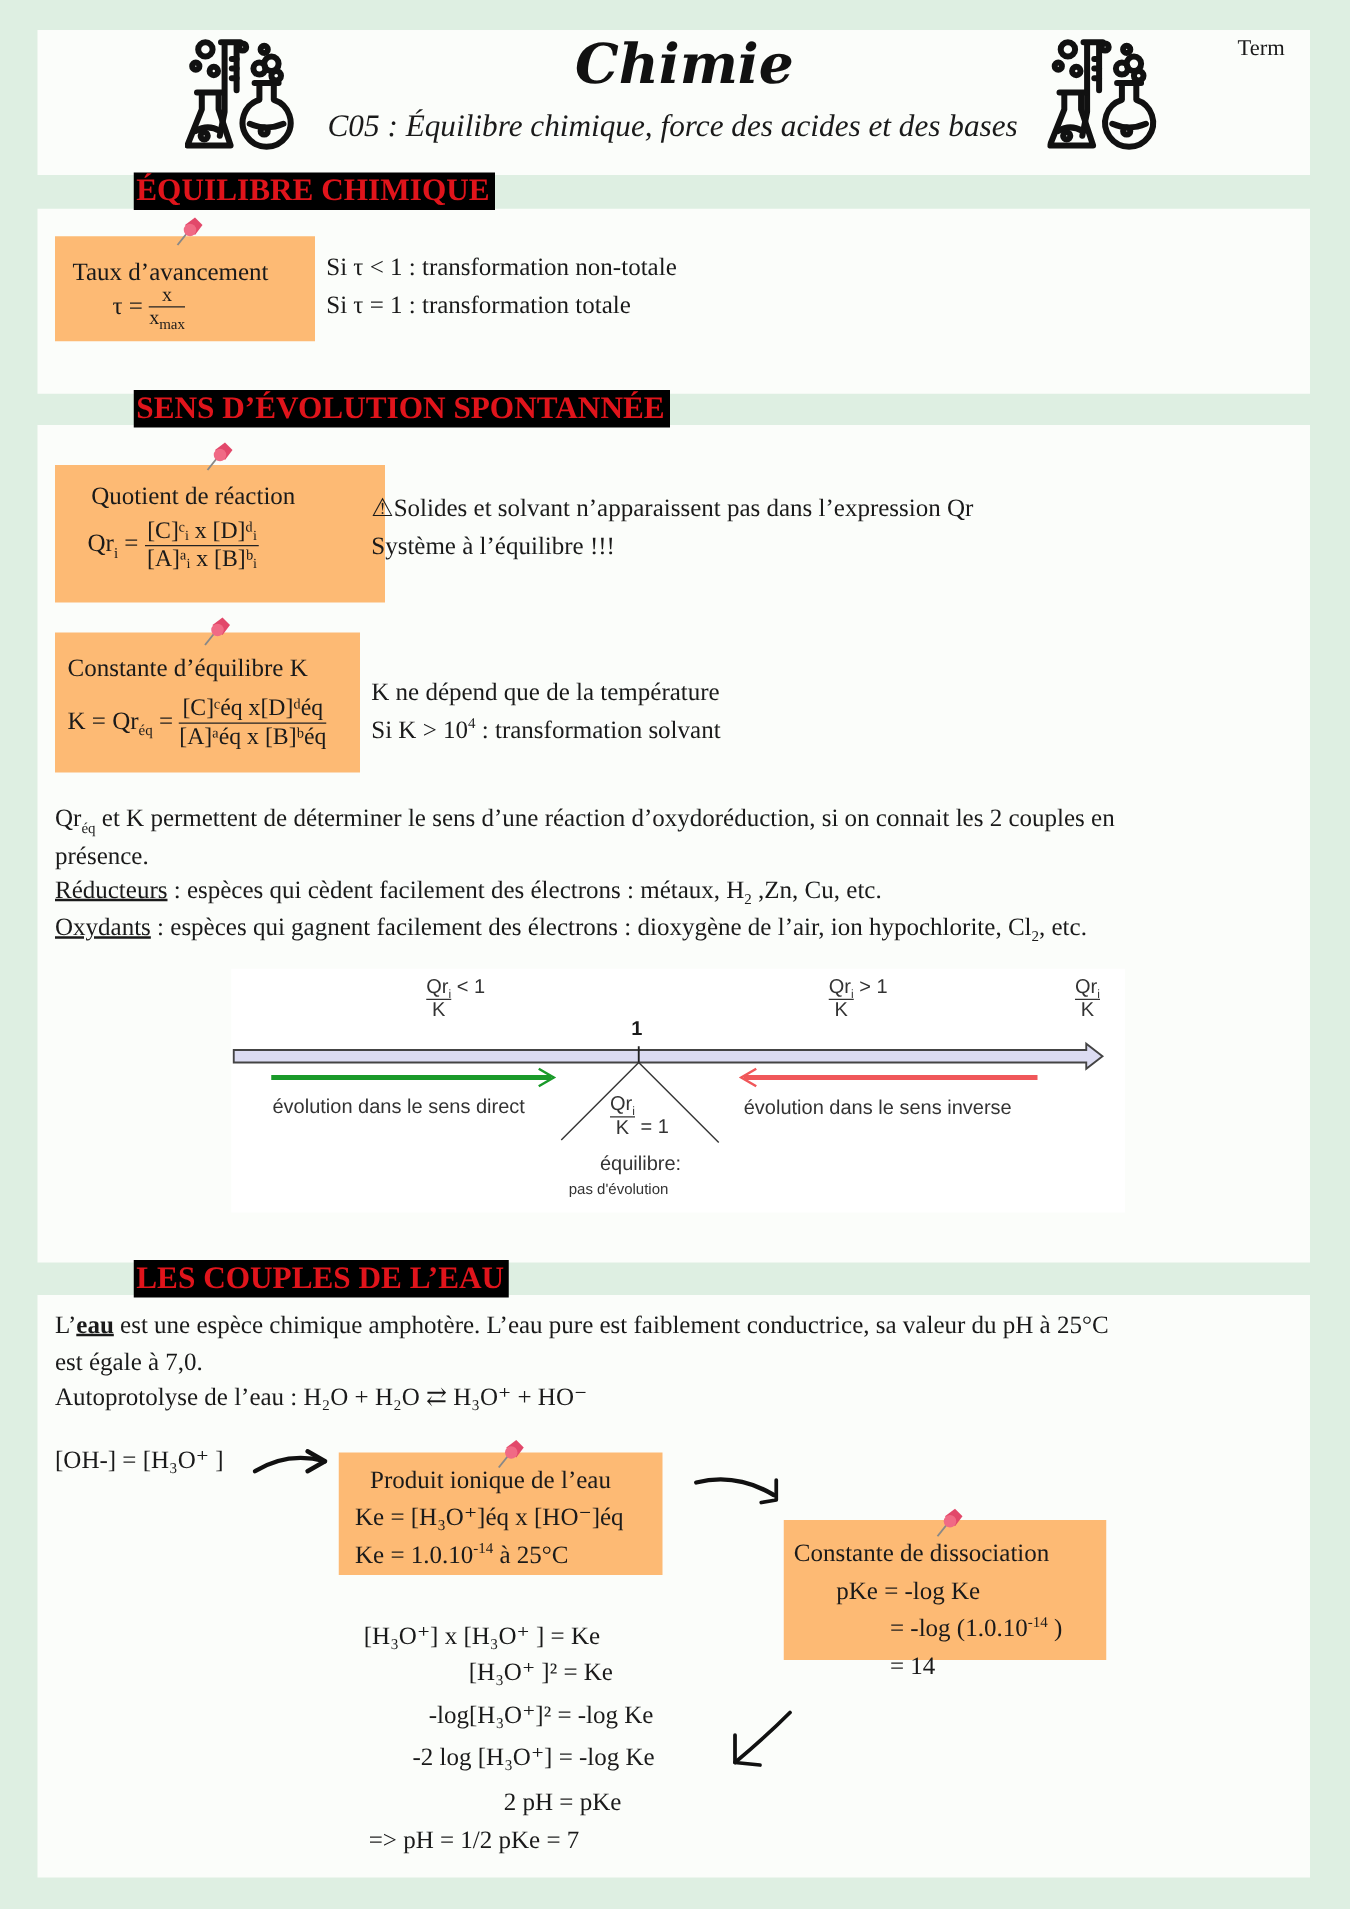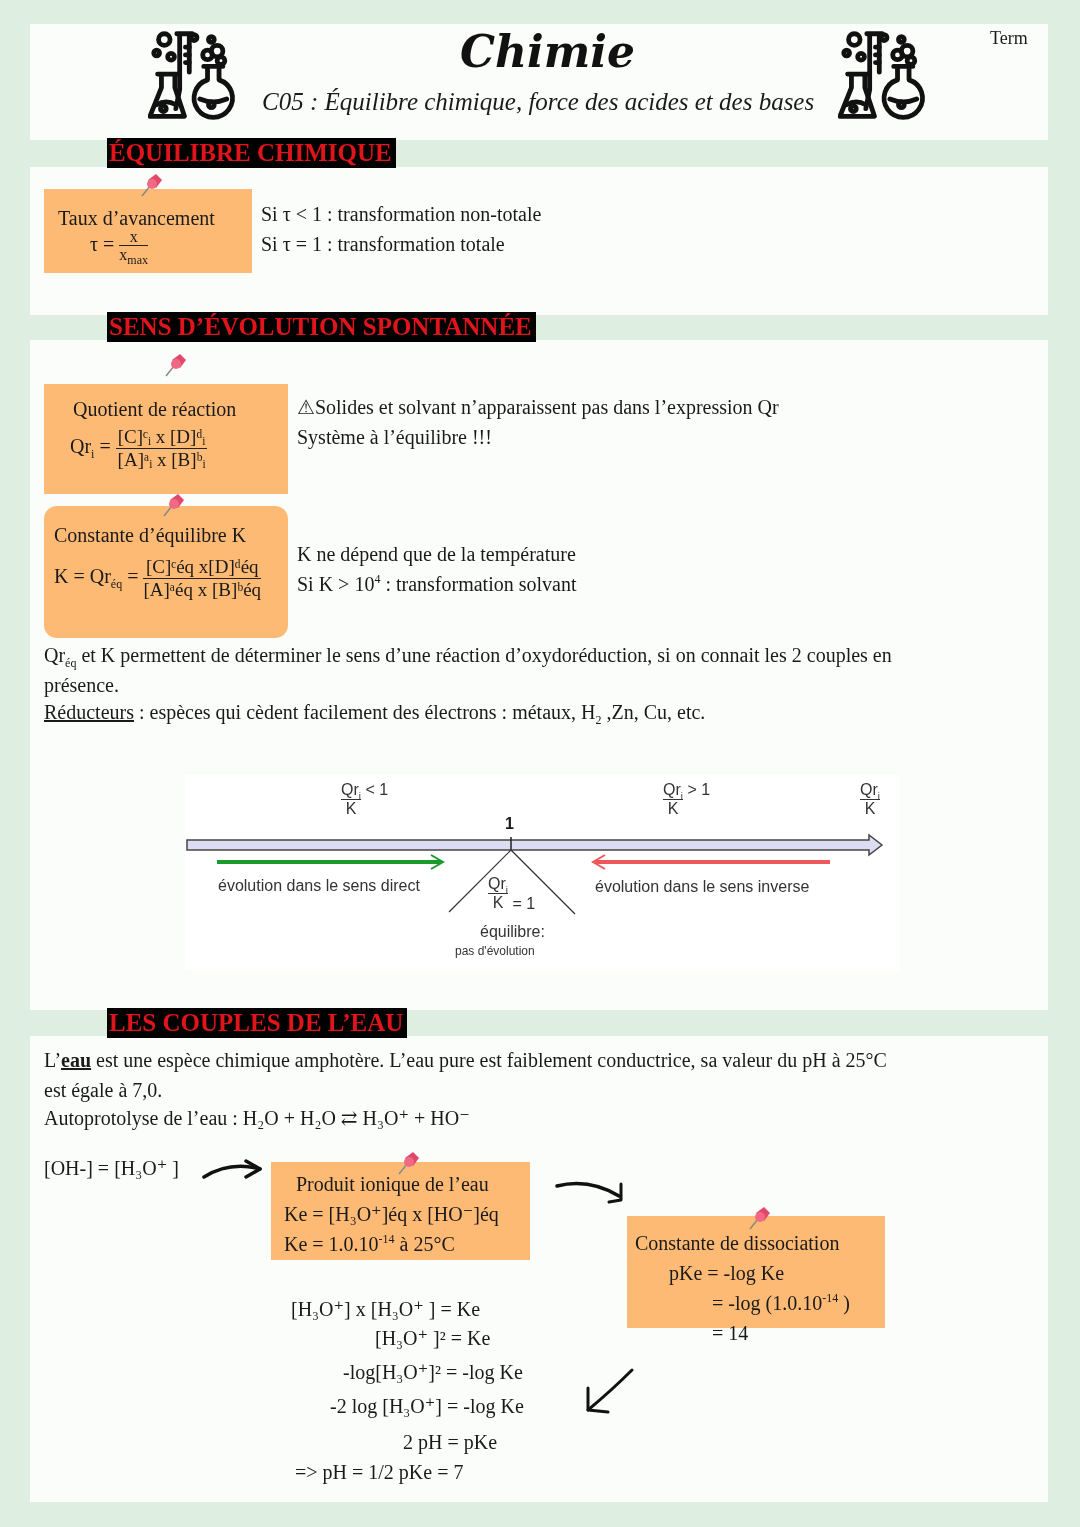--- a/index.html
+++ b/index.html
@@ -83,54 +83,57 @@
   <div class="abs t20" style="left:231px;top:62px;">Si τ = 1 : transformation totale</div>
 </div>
 <svg class="pin" style="left:138px;top:172px;" viewBox="0 0 26 26">
     <line x1="4" y1="24" x2="12" y2="14" stroke="#888" stroke-width="1.5"></line>
     <path d="M10 8 l8 -6 l6 6 l-6 8 z" fill="#e2486a"></path>
     <circle cx="14" cy="12" r="5" fill="#f06a85"></circle>
   </svg>
 <div class="sec-title" style="top:138px;">ÉQUILIBRE CHIMIQUE</div>
 
 <div class="panel" style="top:340px;height:670px;">
-  <div class="yellow" style="left:14px;top:44px;width:244px;height:110px;">
+  <div class="yellow" style="left:14px;top:32px;width:264px;height:110px;">
     <div class="abs t20" style="left:29px;top:10px;">Quotient de réaction</div>
     <div class="abs t20" style="left:26px;top:42px;">
       <span>Qr</span><sub>i</sub> =
       <span class="frac" style="font-size:19px;">
         <span class="num">[C]ᶜᵢ x [D]ᵈᵢ</span>
         <span class="den">[A]ᵃᵢ x [B]ᵇᵢ</span>
       </span>
     </div>
   </div>
   <div class="abs t20" style="left:267px;top:52px;">⚠Solides et solvant n’apparaissent pas dans l’expression Qr</div>
   <div class="abs t20" style="left:267px;top:82px;">Système à l’équilibre !!!</div>
 
-  <div class="yellow" style="left:14px;top:166px;width:244px;height:132px;border-radius:13px;">
+  <div class="yellow" style="left:14px;top:166px;width:244px;height:112px;">
     <div class="abs t20" style="left:10px;top:14px;">Constante d’équilibre K</div>
     <div class="abs t20" style="left:10px;top:50px;">
       <span>K = Qr</span><sub>éq</sub> =
       <span class="frac" style="font-size:19px;">
         <span class="num">[C]ᶜéq x[D]ᵈéq</span>
         <span class="den">[A]ᵃéq x [B]ᵇéq</span>
       </span>
     </div>
   </div>
   <div class="abs t20" style="left:267px;top:199px;">K ne dépend que de la température</div>
   <div class="abs t20" style="left:267px;top:229px;">
     <span>Si K &gt; 10</span><sup>4</sup><span> : transformation solvant</span>
   </div>
 
   <div class="abs t20" style="left:14px;top:300px;">
     <span>Qr</span><sub>éq</sub><span> et K permettent de déterminer le sens d’une réaction d’oxydoréduction, si on connait les 2 couples en</span>
   </div>
   <div class="abs t20" style="left:14px;top:330px;">présence.</div>
   <div class="abs t20" style="left:14px;top:357px;">
     <span class="u">Réducteurs</span><span> : espèces qui cèdent facilement des électrons : métaux, H</span><sub>2</sub><span> ,Zn, Cu, etc.</span>
+  </div>
+  <div class="abs t20" style="left:14px;top:387px;">
+    <span class="u">Oxydants</span><span> : espèces qui gagnent facilement des électrons : dioxygène de l’air, ion hypochlorite, Cl</span><sub>2</sub><span>, etc.</span>
   </div>
 </div>
 <svg class="pin" style="left:162px;top:352px;" viewBox="0 0 26 26">
     <line x1="4" y1="24" x2="12" y2="14" stroke="#888" stroke-width="1.5"></line>
     <path d="M10 8 l8 -6 l6 6 l-6 8 z" fill="#e2486a"></path>
     <circle cx="14" cy="12" r="5" fill="#f06a85"></circle>
   </svg>
 <svg class="pin" style="left:160px;top:492px;" viewBox="0 0 26 26">
     <line x1="4" y1="24" x2="12" y2="14" stroke="#888" stroke-width="1.5"></line>
     <path d="M10 8 l8 -6 l6 6 l-6 8 z" fill="#e2486a"></path>

